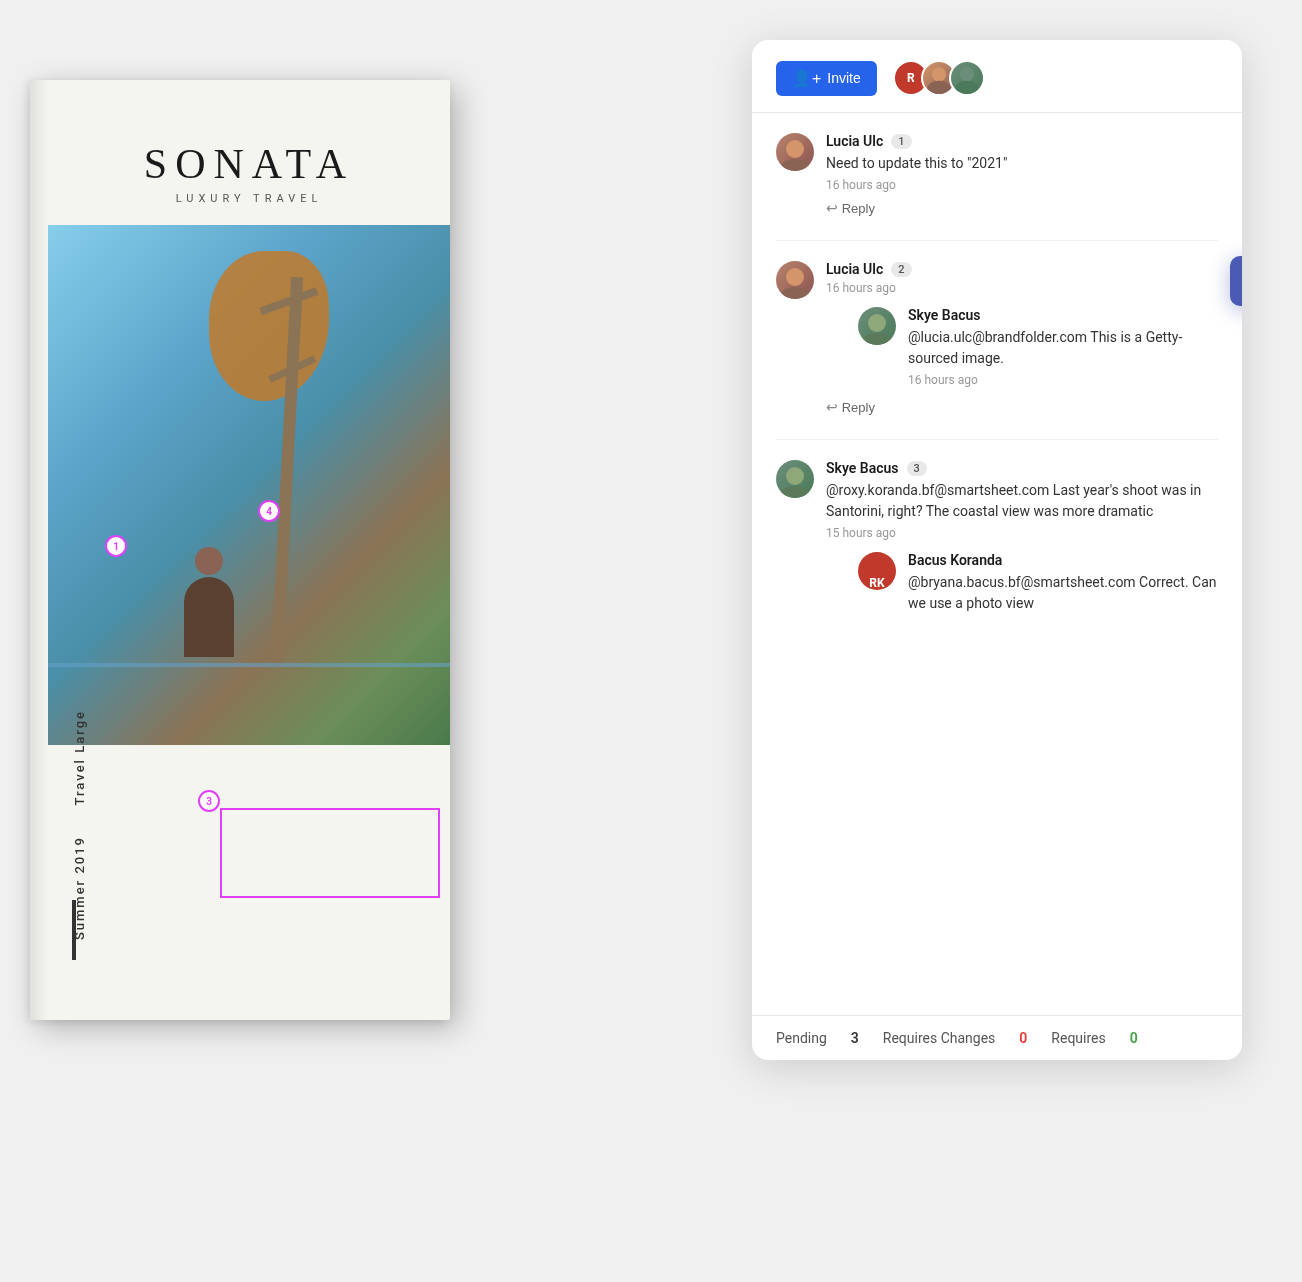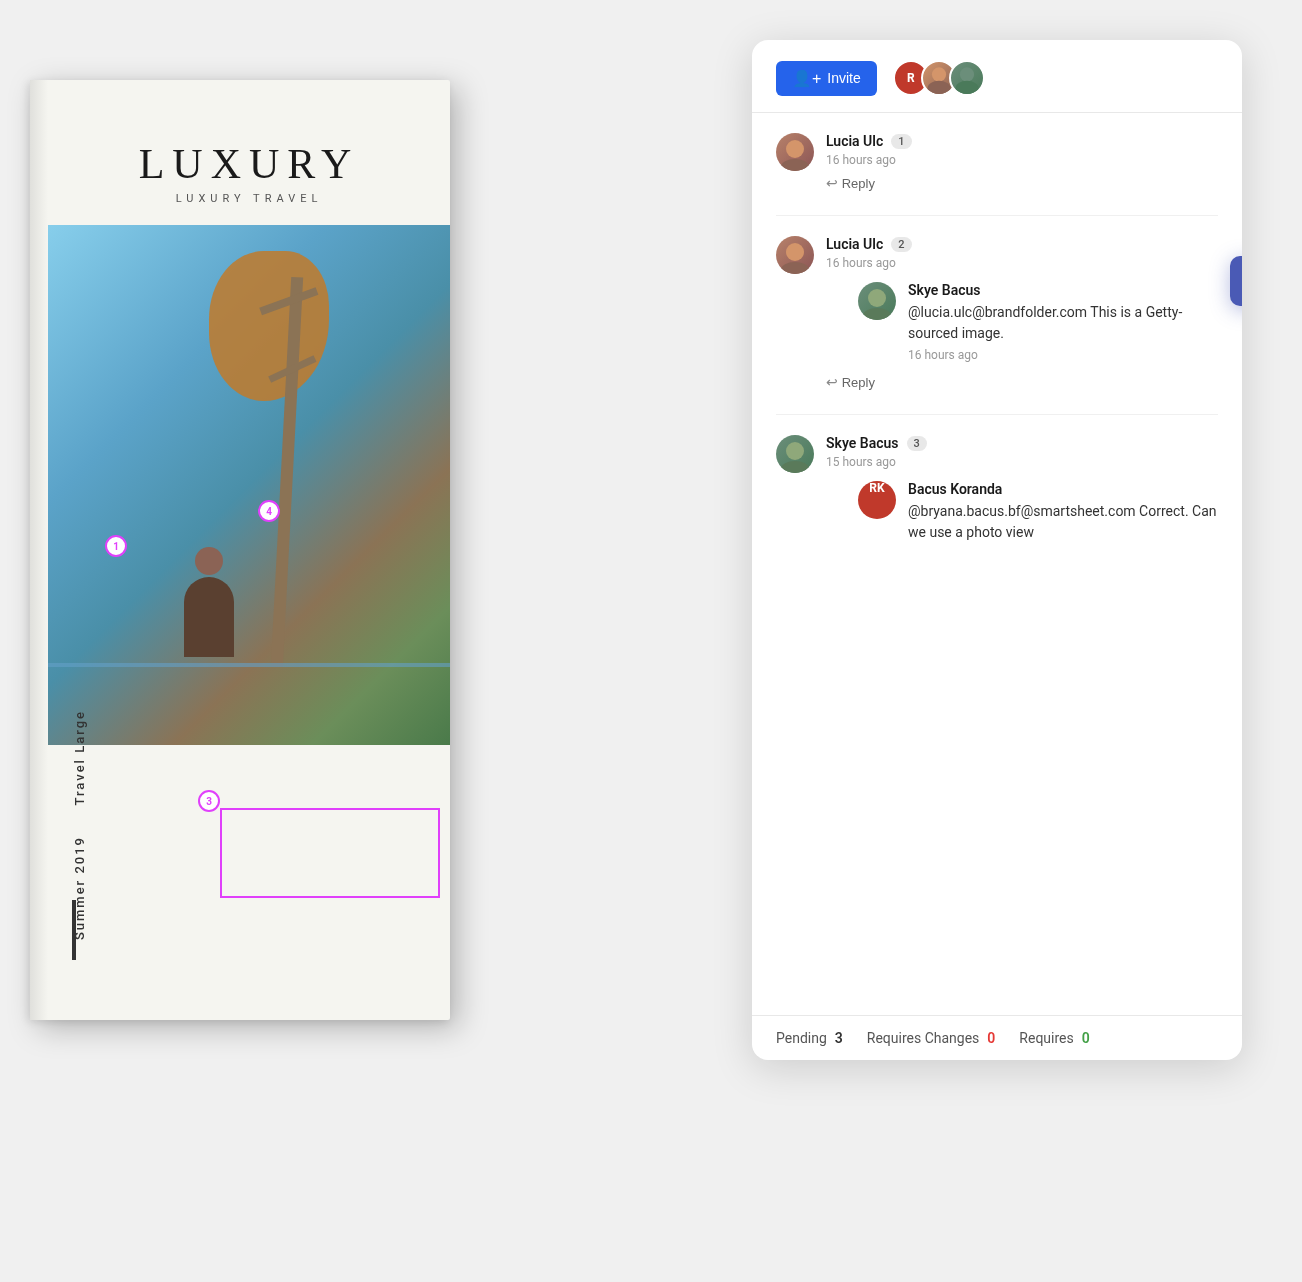--- a/index.html
+++ b/index.html
@@ -283,21 +283,21 @@
       gap: 12px;
       margin-bottom: 4px;
     }
     .comment-avatar {
       width: 38px;
       height: 38px;
       border-radius: 50%;
       flex-shrink: 0;
       overflow: hidden;
       display: flex;
-      align-items: flex-start;
+      align-items: flex-end;
       justify-content: center;
       font-size: 13px;
       font-weight: bold;
       color: white;
     }
     .ca-lucia { background: linear-gradient(135deg, #b8826a, #8B5555); }
     .ca-skye { background: linear-gradient(135deg, #6B8E7A, #4a7a5a); }
     .ca-rk { background: #c0392b; font-size: 12px; }
     .ca-skye2 { background: linear-gradient(135deg, #6B8E7A, #4a7a5a); }
 
@@ -382,21 +382,21 @@
       display: flex;
       align-items: center;
       gap: 24px;
       flex-shrink: 0;
     }
     .status-item {
       font-size: 14px;
       color: #555;
       display: flex;
       align-items: center;
-      gap: 8px;
+      gap: 24px;
     }
     .status-count {
       font-weight: 600;
     }
     .status-count-gray { color: #333; }
     .status-count-red { color: #e53935; }
     .status-count-green { color: #43a047; }
 
     
     .comment-input-area {
@@ -448,21 +448,21 @@
     }
   </style>
 </head>
 <body>
 
 <div class="book-container">
   <div class="book">
     <div class="book-spine"></div>
     <div class="book-content">
       <div class="book-title-area">
-        <div class="book-title-main">LUXURY</div>
+        <div class="book-title-main">SONATA</div>
         <div class="book-title-sub">LUXURY TRAVEL</div>
       </div>
       <div class="book-image">
         <div class="tree-foliage"></div>
         <div class="tree-trunk"></div>
         <div class="tree-branch1"></div>
         <div class="tree-branch2"></div>
         <div class="water-line"></div>
         <div class="person-water">
           <div class="person-head"></div>
@@ -521,20 +521,21 @@
           <svg width="38" height="38" viewBox="0 0 38 38">
             <circle cx="19" cy="16" r="9" fill="#d4956a"></circle>
             <ellipse cx="19" cy="34" rx="14" ry="8" fill="#8B6355"></ellipse>
           </svg>
         </div>
         <div class="comment-body">
           <div class="comment-header-row">
             <span class="comment-author">Lucia Ulc</span>
             <span class="comment-badge">1</span>
           </div>
+          <div class="comment-text">Need to update this to "2021"</div>
           <div class="comment-time">16 hours ago</div>
           <button class="reply-btn">
             <span class="reply-arrow">↩</span>
             <span>Reply</span>
           </button>
         </div>
       </div>
     </div>
 
     <div class="comment-thread">
@@ -584,20 +585,21 @@
           <svg width="38" height="38" viewBox="0 0 38 38">
             <circle cx="19" cy="16" r="9" fill="#8fa87a"></circle>
             <ellipse cx="19" cy="34" rx="14" ry="8" fill="#5a7a5a"></ellipse>
           </svg>
         </div>
         <div class="comment-body">
           <div class="comment-header-row">
             <span class="comment-author">Skye Bacus</span>
             <span class="comment-badge">3</span>
           </div>
+          <div class="comment-text">@roxy.koranda.bf@smartsheet.com Last year's shoot was in Santorini, right? The coastal view was more dramatic</div>
           <div class="comment-time">15 hours ago</div>
 
           <div class="nested-reply">
             <div class="comment-item">
               <div class="comment-avatar ca-rk">
                 <span>RK</span>
               </div>
               <div class="comment-body">
                 <div class="comment-header-row">
                   <span class="comment-author">Bacus Koranda</span>

